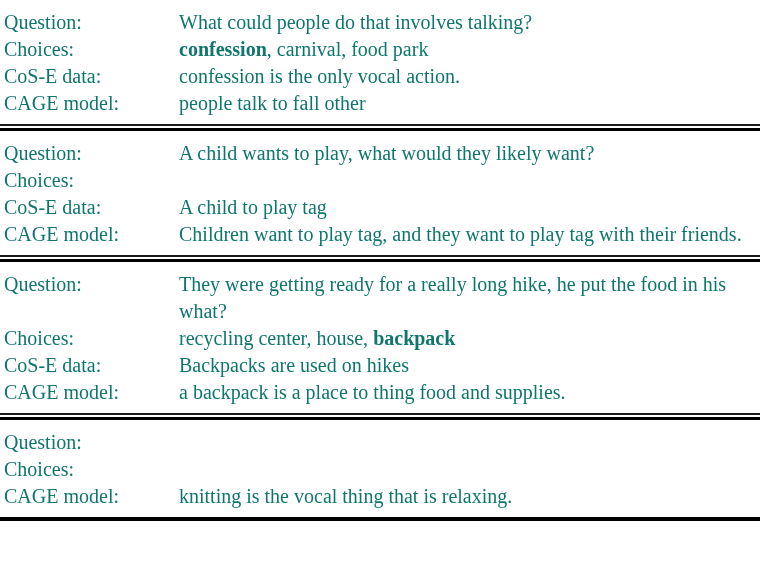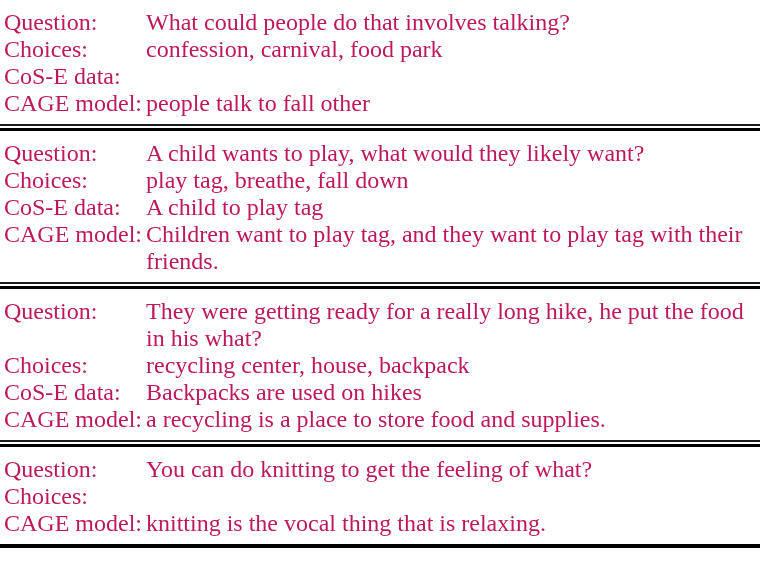--- a/index.html
+++ b/index.html
@@ -7,42 +7,43 @@
     padding: 0;
     background: #ffffff;
   }
   .page {
     position: relative;
     width: 760px;
     height: 576px;
     background: #ffffff;
     overflow: hidden;
     font-family: "Liberation Serif", serif;
-    font-size: 24px;
-    color: #be185d;
+    font-size: 20px;
+    color: #0f766e;
   }
   .block {
     padding: 9px 0 7px 0;
   }
   .row {
     display: flex;
     line-height: 27px;
   }
   .label-cell {
     flex: 0 0 146px;
     box-sizing: border-box;
     padding-left: 4px;
     white-space: nowrap;
   }
   .value-cell {
     flex: 1;
     padding-right: 4px;
+    margin-left: 33px;
   }
   .value-cell b {
-    font-weight: normal;
+    font-weight: bold;
   }
   .rule-double {
     height: 2px;
     border-top: 2px solid #1b1b1b;
     border-bottom: 3px solid #000000;
     width: 100%;
   }
   .rule-bottom {
     height: 4px;
     background: #000000;
@@ -58,37 +59,37 @@
     <div class="row">
       <div class="label-cell">Question:</div>
       <div class="value-cell">What could people do that involves talking?</div>
     </div>
     <div class="row">
       <div class="label-cell">Choices:</div>
       <div class="value-cell"><span></span><b>confession</b><span>, carnival, food park</span></div>
     </div>
     <div class="row">
       <div class="label-cell">CoS-E data:</div>
+      <div class="value-cell">confession is the only vocal action.</div>
     </div>
     <div class="row">
       <div class="label-cell">CAGE model:</div>
       <div class="value-cell">people talk to fall other</div>
     </div>
   </div>
 
   <div class="rule-double"></div>
 
   <div class="block">
     <div class="row">
       <div class="label-cell">Question:</div>
       <div class="value-cell">A child wants to play, what would they likely want?</div>
     </div>
     <div class="row">
       <div class="label-cell">Choices:</div>
-      <div class="value-cell"><span></span><b>play tag</b><span>, breathe, fall down</span></div>
     </div>
     <div class="row">
       <div class="label-cell">CoS-E data:</div>
       <div class="value-cell">A child to play tag</div>
     </div>
     <div class="row">
       <div class="label-cell">CAGE model:</div>
       <div class="value-cell">Children want to play tag, and they want to play tag with their friends.</div>
     </div>
   </div>
@@ -103,30 +104,29 @@
     <div class="row">
       <div class="label-cell">Choices:</div>
       <div class="value-cell"><span>recycling center, house, </span><b>backpack</b><span></span></div>
     </div>
     <div class="row">
       <div class="label-cell">CoS-E data:</div>
       <div class="value-cell">Backpacks are used on hikes</div>
     </div>
     <div class="row">
       <div class="label-cell">CAGE model:</div>
-      <div class="value-cell">a recycling is a place to store food and supplies.</div>
+      <div class="value-cell">a backpack is a place to thing food and supplies.</div>
     </div>
   </div>
 
   <div class="rule-double"></div>
 
   <div class="block">
     <div class="row">
       <div class="label-cell">Question:</div>
-      <div class="value-cell">You can do knitting to get the feeling of what?</div>
     </div>
     <div class="row">
       <div class="label-cell">Choices:</div>
     </div>
     <div class="row">
       <div class="label-cell">CAGE model:</div>
       <div class="value-cell">knitting is the vocal thing that is relaxing.</div>
     </div>
   </div>
 

